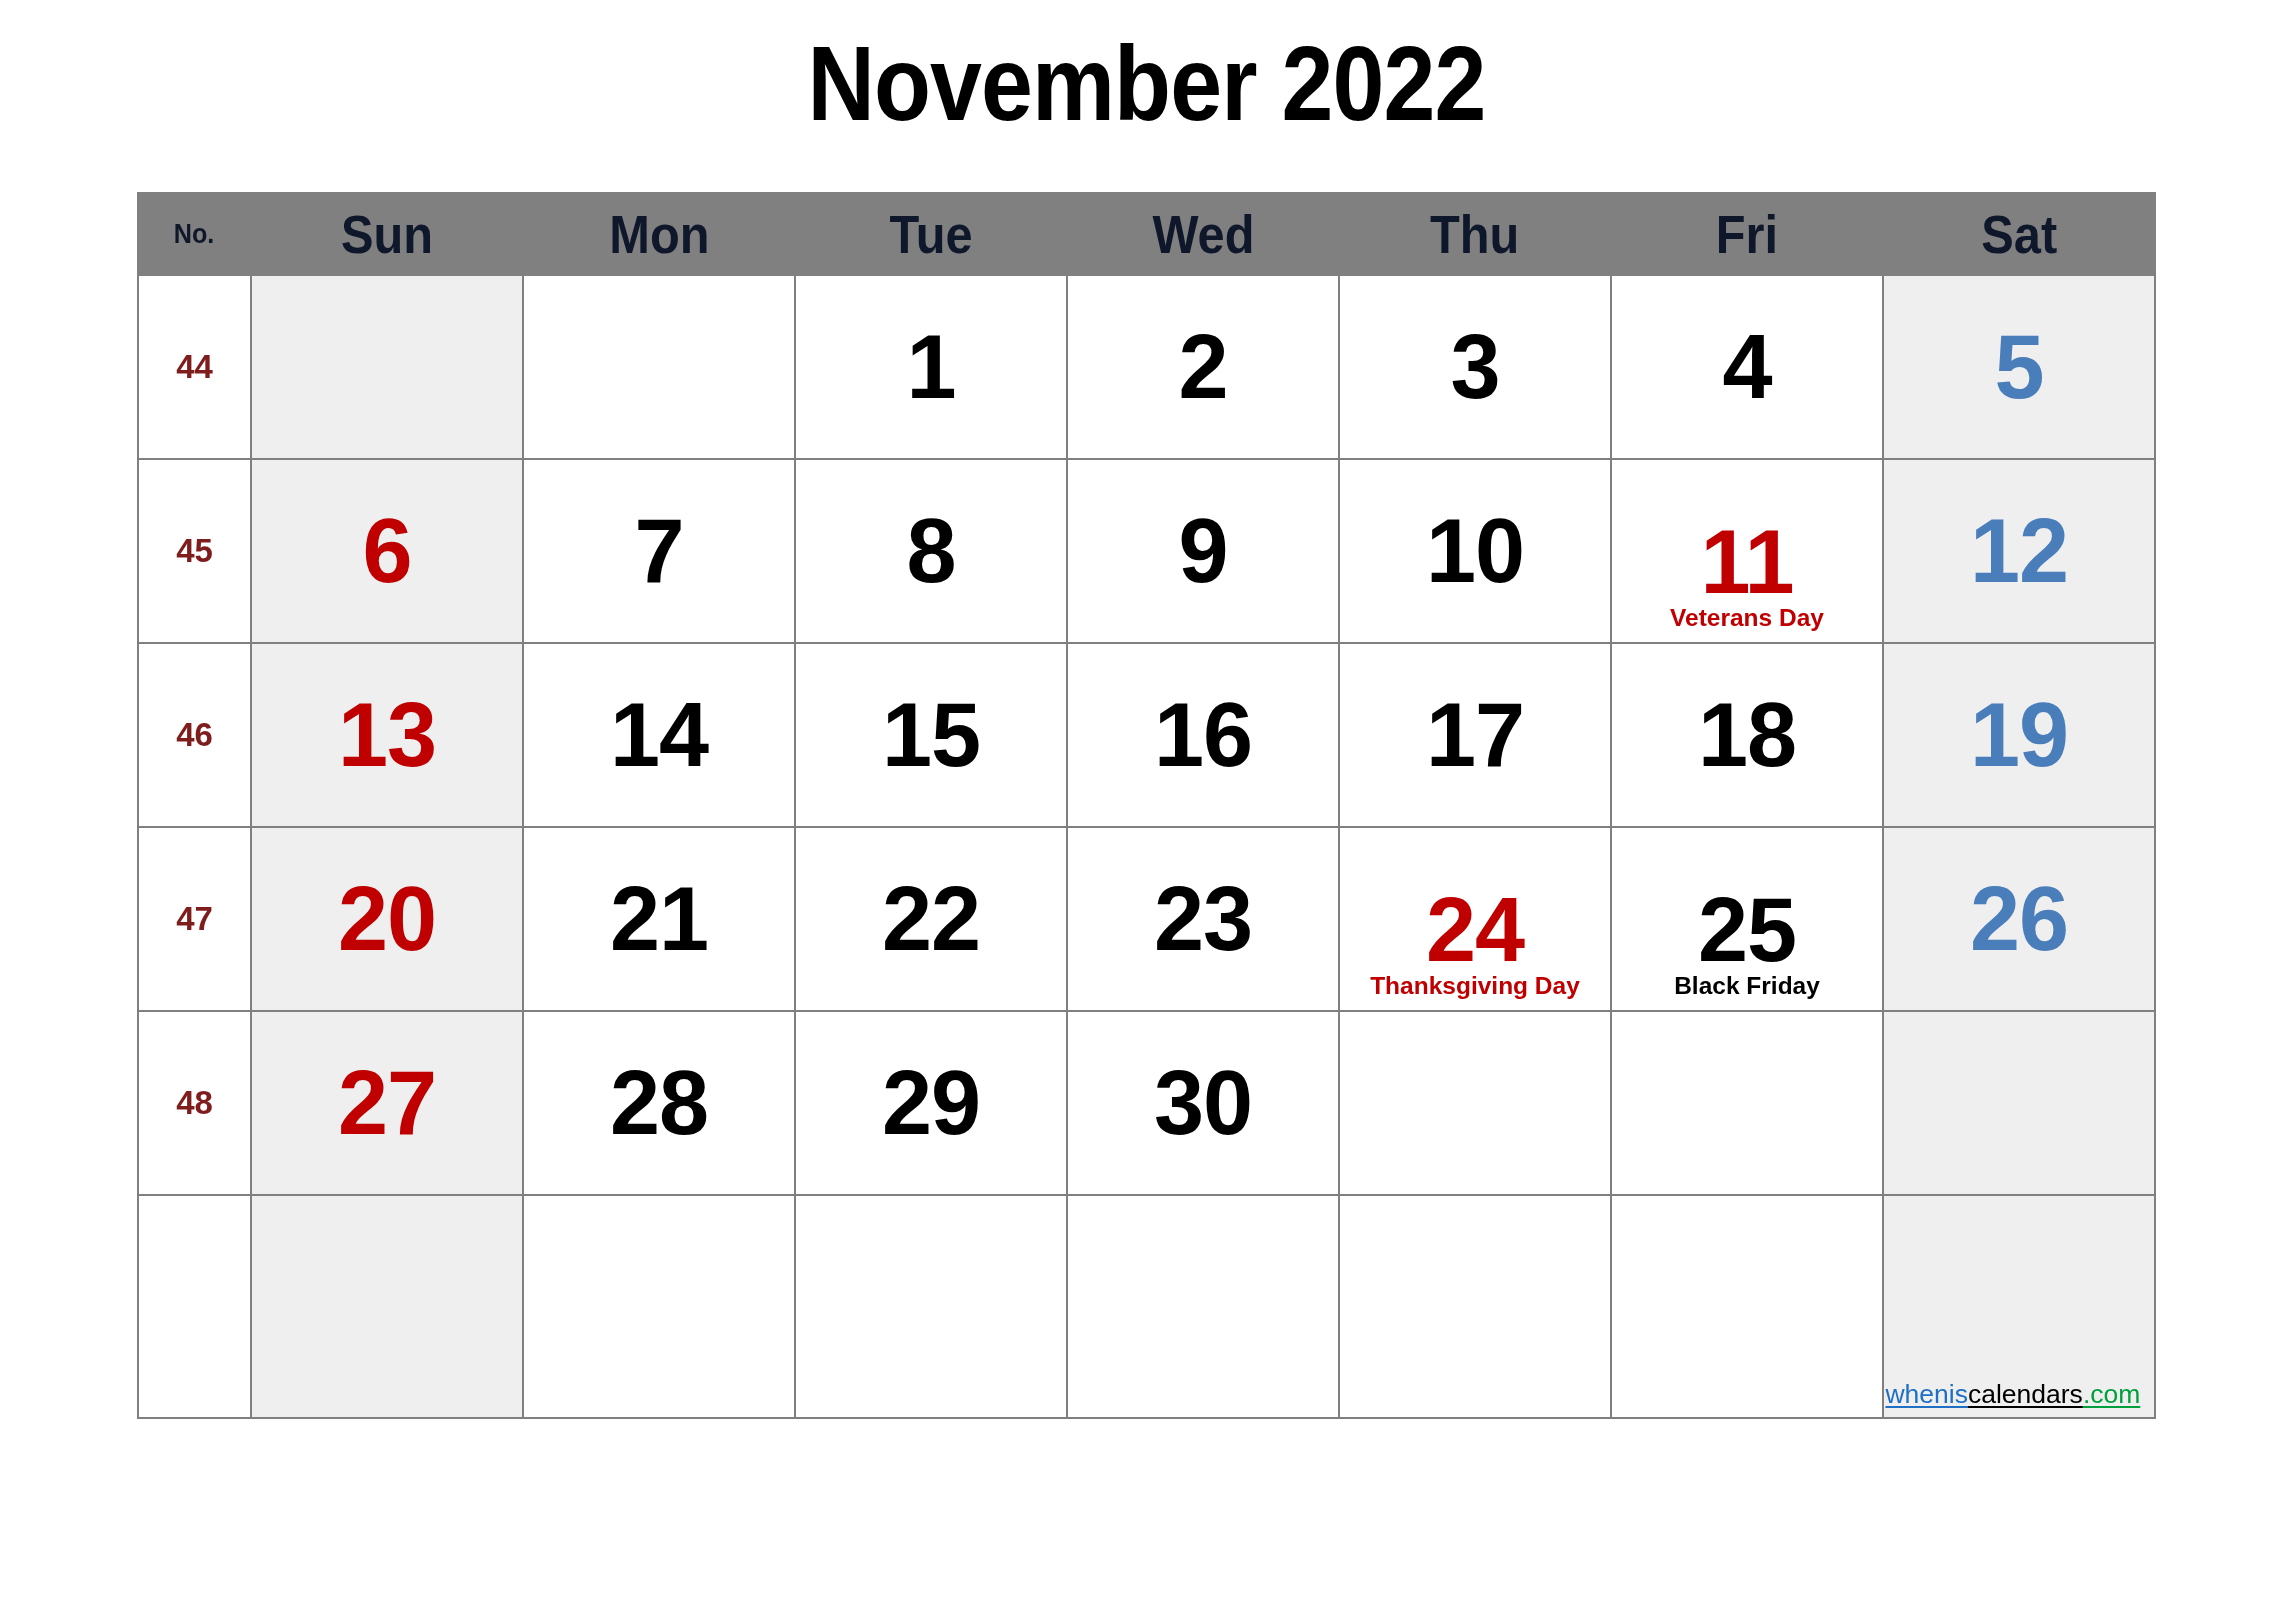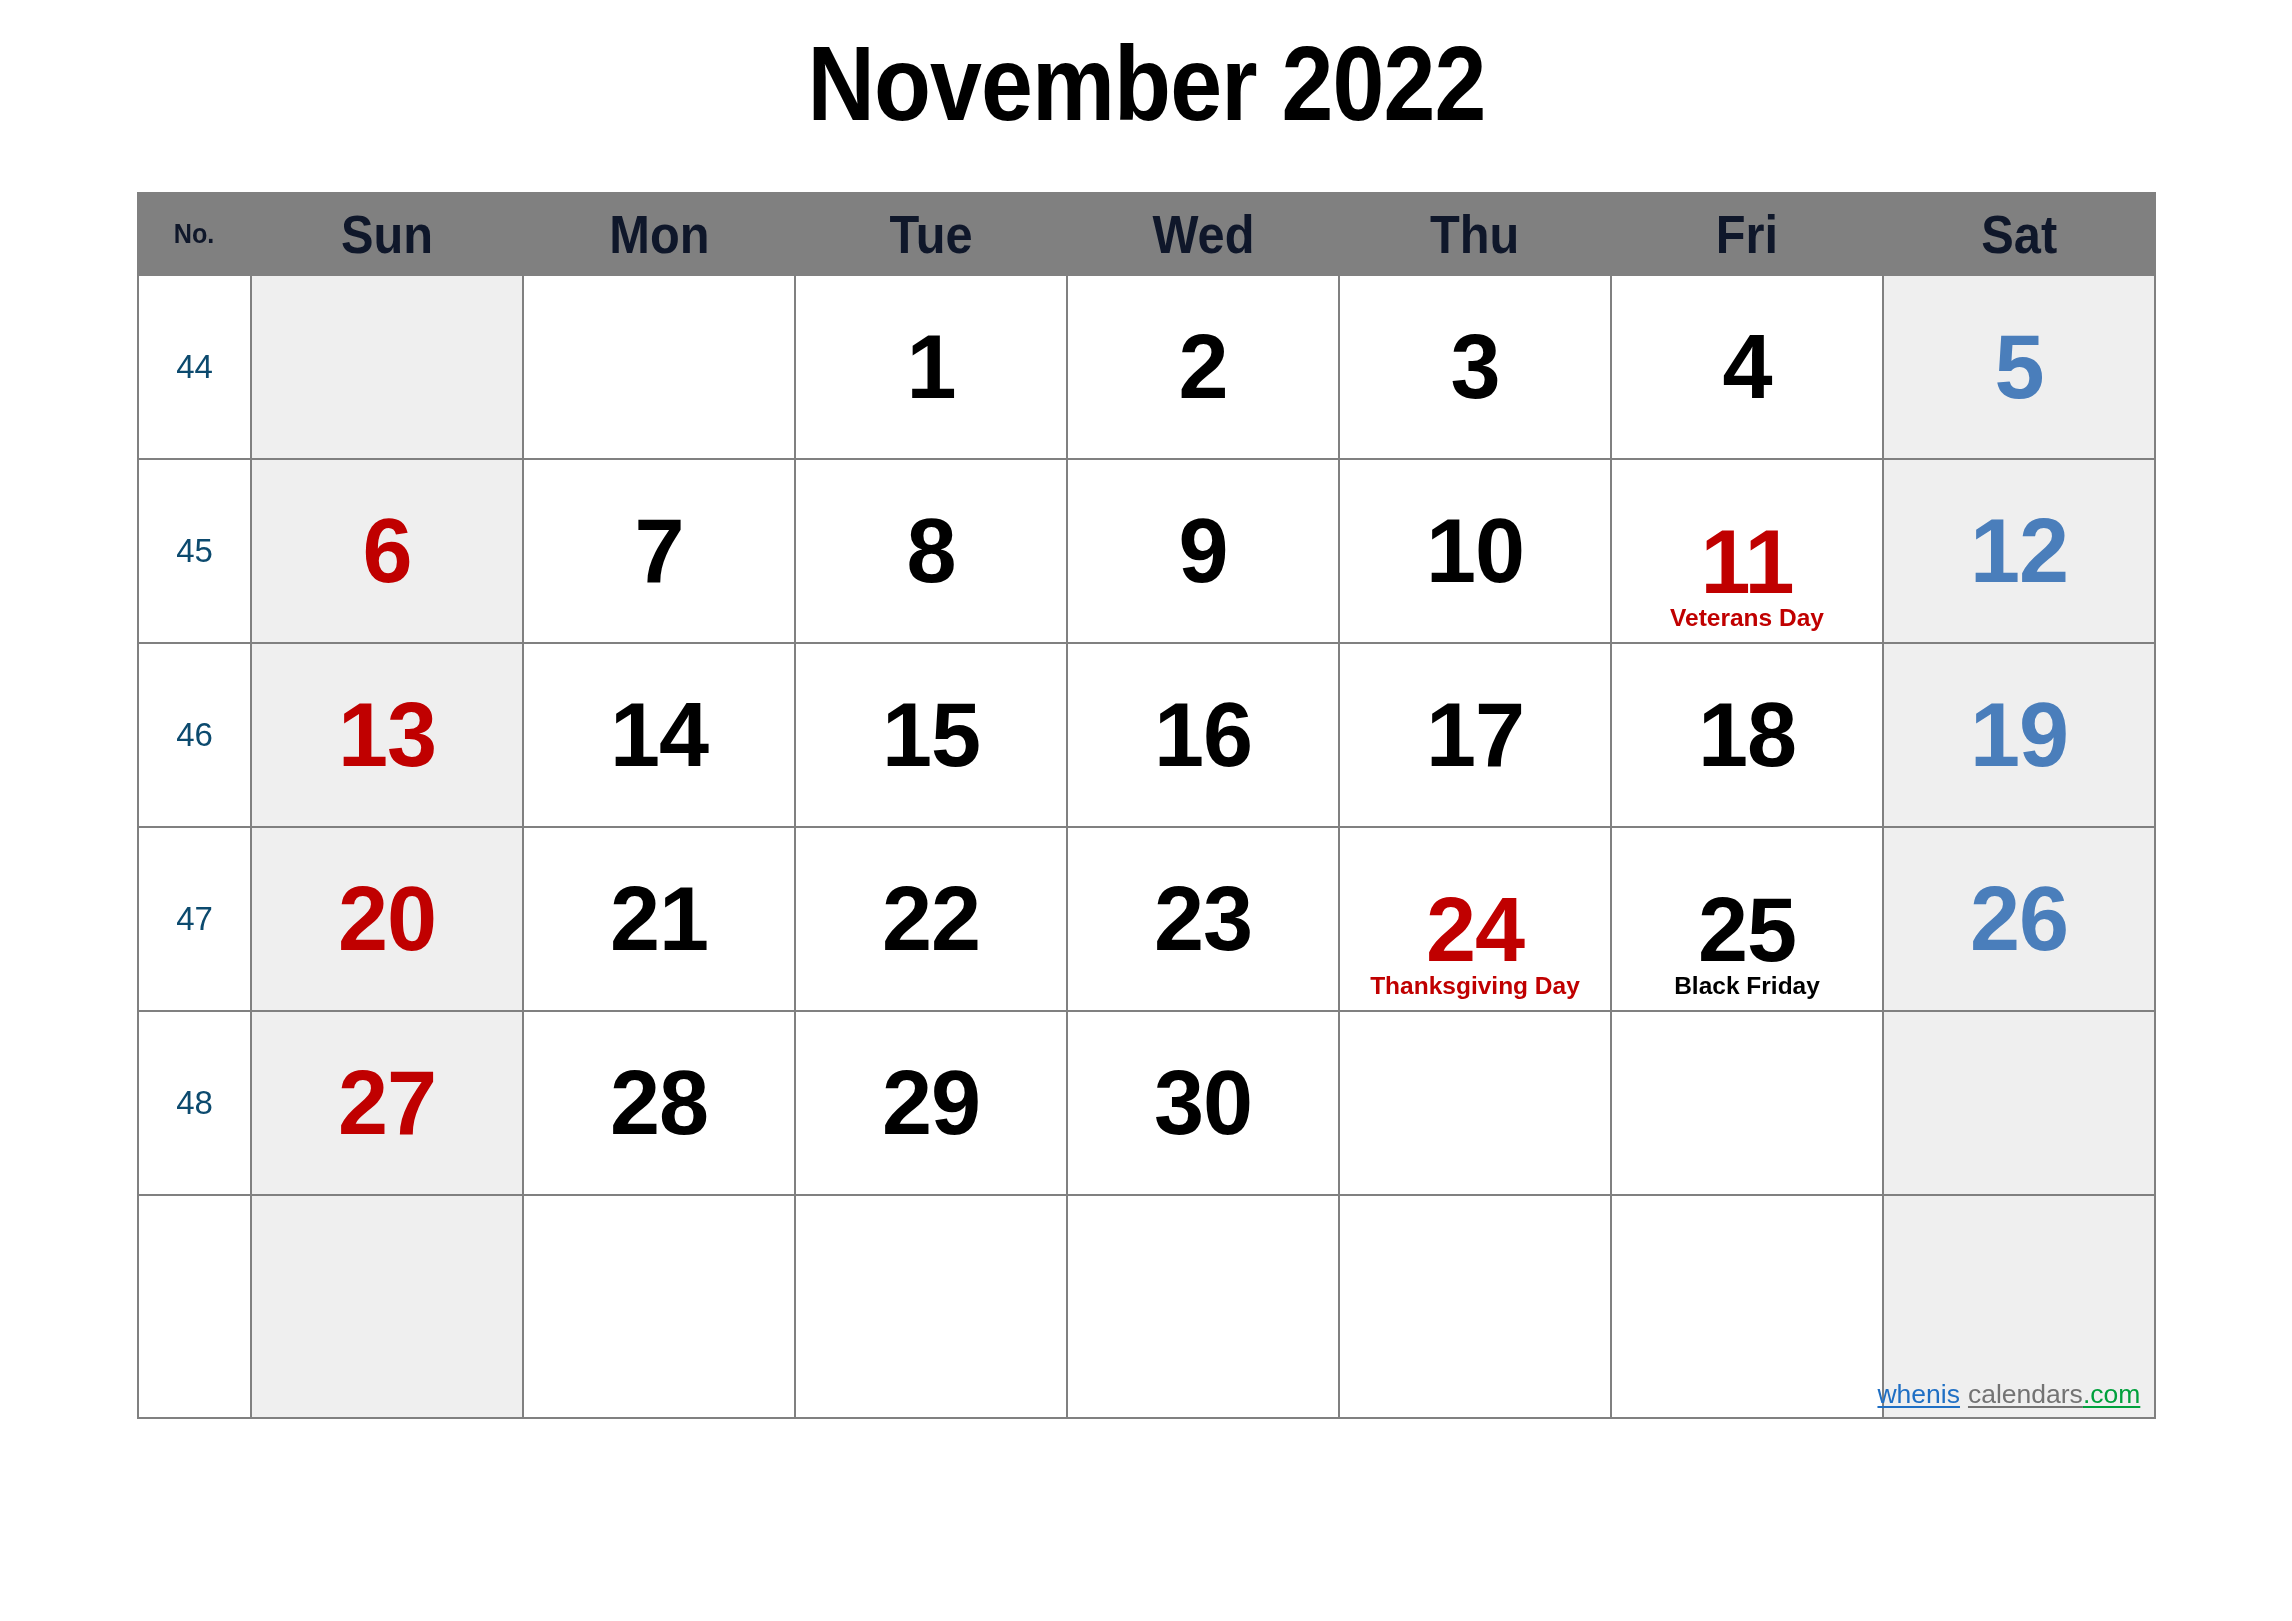--- a/index.html
+++ b/index.html
@@ -83,22 +83,22 @@
   th.h-day span, th.h-no span {
     display: inline-block;
     transform: scaleX(0.92);
   }
 
   
   td.wk {
     background: #ffffff;
     text-align: center;
     font-size: 33px;
-    font-weight: normal;
-    color: #0c4a6e;
+    font-weight: bold;
+    color: #7f1d1d;
   }
 
   
   td.day {
     height: 184px;
     background: #ffffff;
     text-align: center;
     position: relative;
   }
   td.day.weekend-bg { background: #efefef; }
@@ -145,21 +145,21 @@
     position: absolute;
     right: 13.7px;
     bottom: 9.8px;
     font-size: 26.5px;
     line-height: 1;
     white-space: nowrap;
     font-family: "Liberation Sans", sans-serif;
   }
   .watermark span { text-decoration: underline; text-underline-offset: 2.9px; }
   .wm-a { color: #1f6fc4; }
-  .wm-b { color: #737373; margin-left: 8px; }
+  .wm-b { color: #000000; }
   .wm-c { color: #00a03c; }
 </style>
 </head>
 <body>
 
 <div class="page">
 
   <div class="title">November 2022</div>
 
   <div class="cal-wrap">

